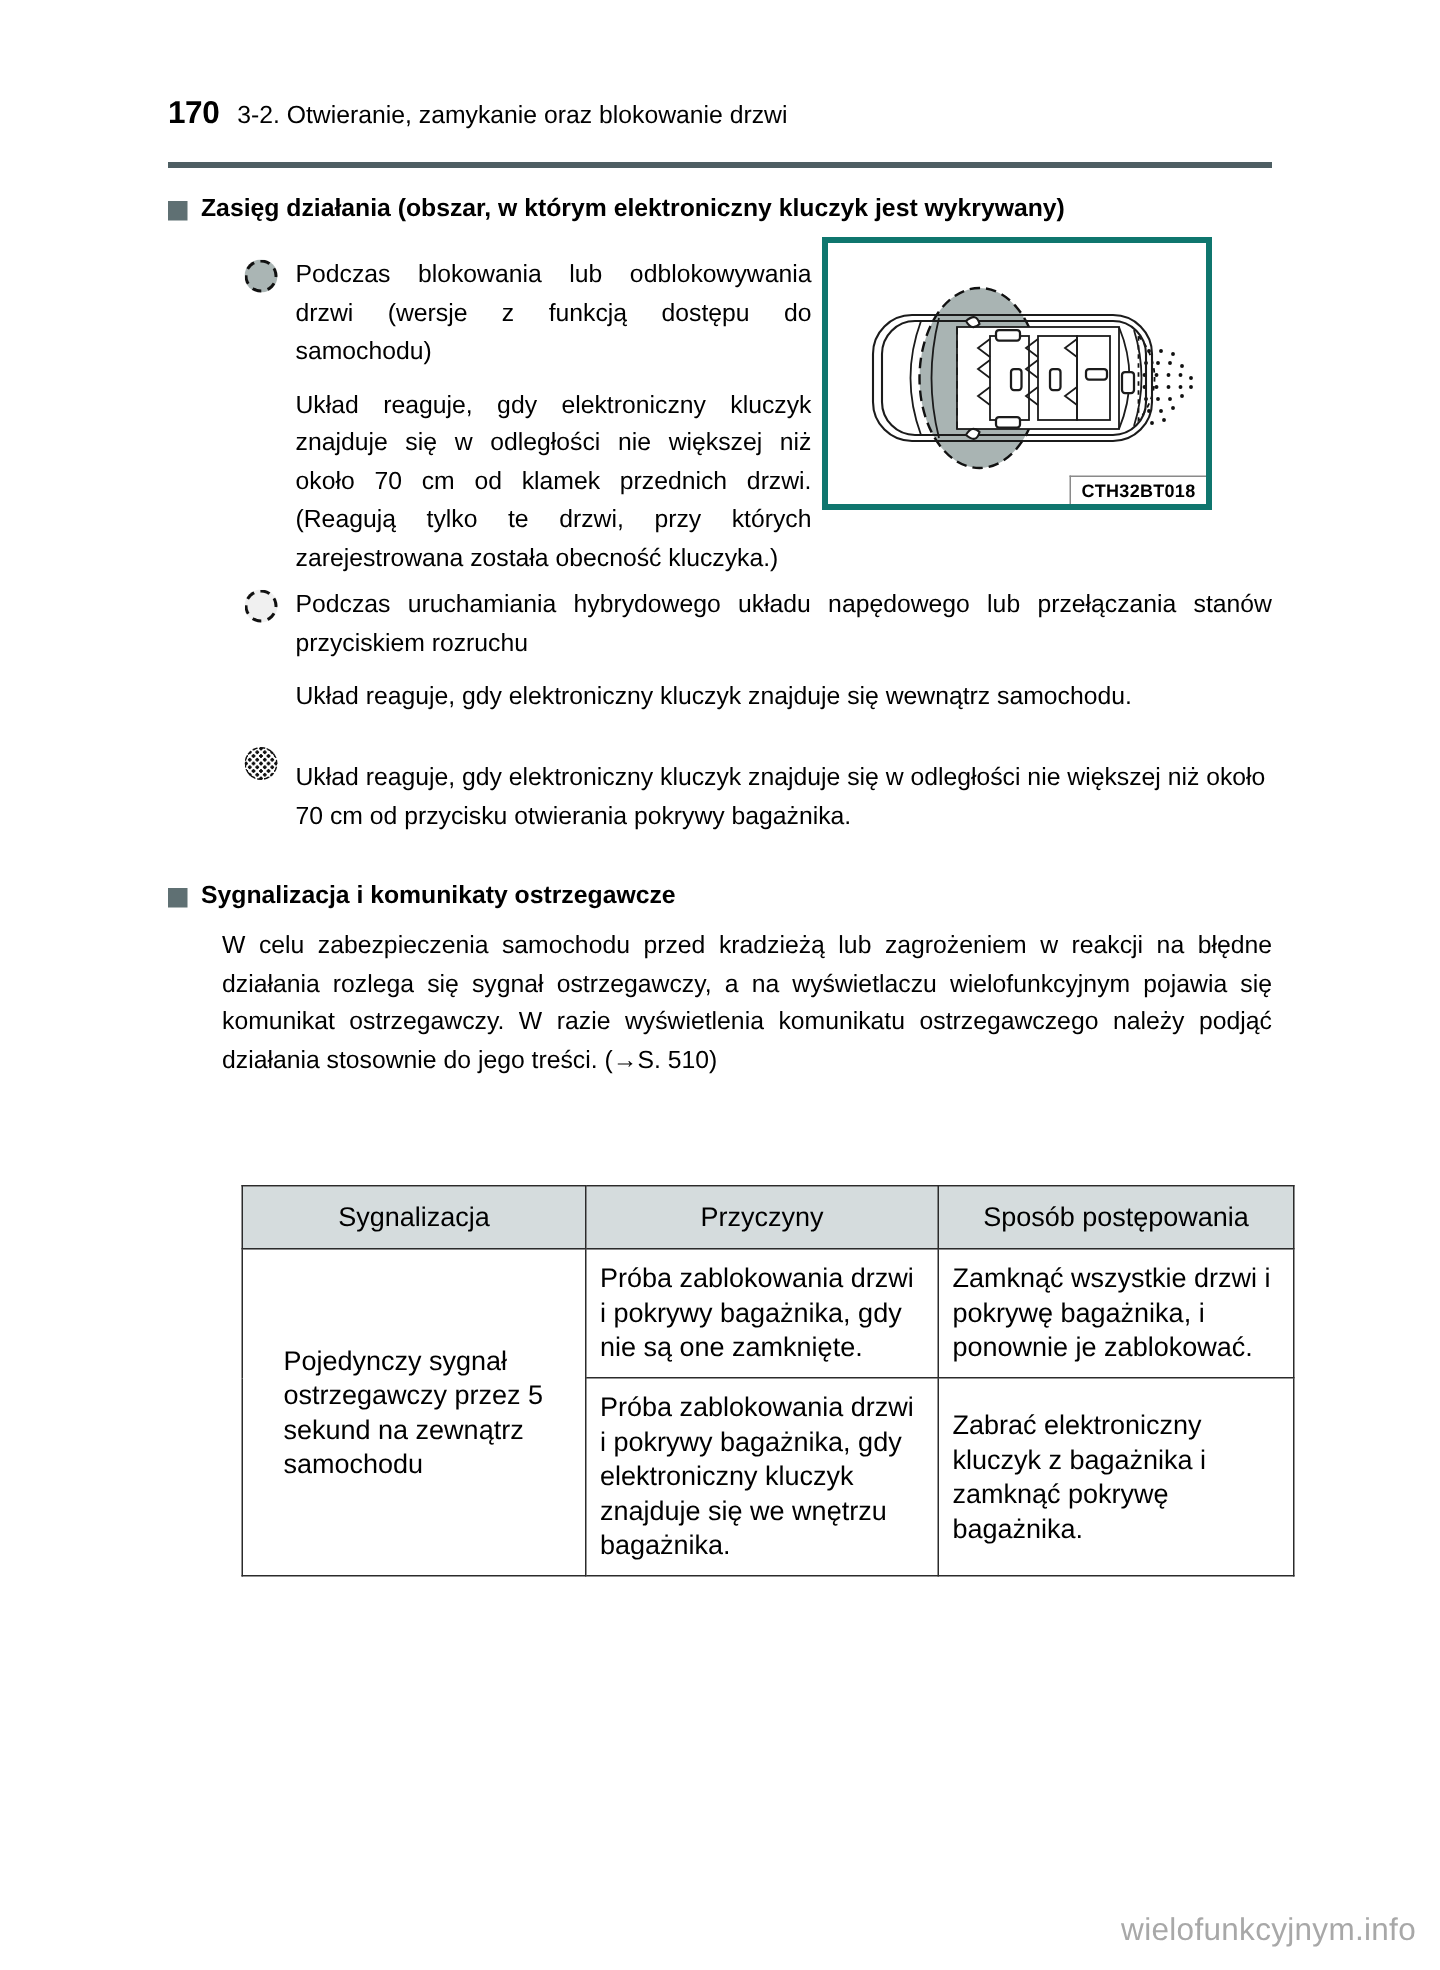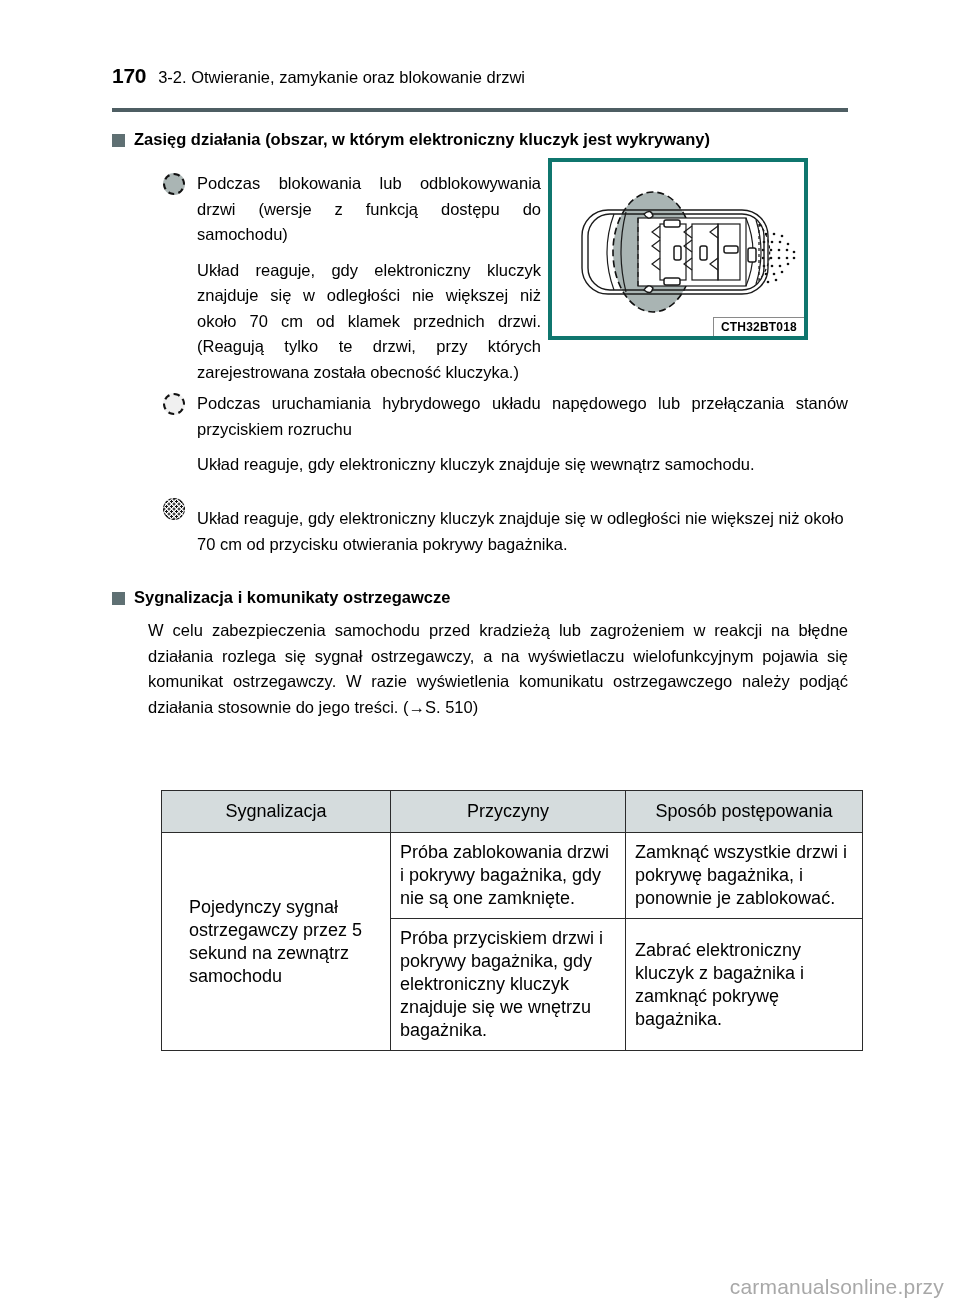--- a/index.html
+++ b/index.html
@@ -318,19 +318,19 @@
       <th style="width:224px;">Sposób postępowania</th>
     </tr>
   </thead>
   <tbody>
     <tr>
       <td class="sig-cell" rowspan="2">Pojedynczy sygnał ostrzegawczy przez 5 sekund na zewnątrz samochodu</td>
       <td>Próba zablokowania drzwi i pokrywy bagażnika, gdy nie są one zamknięte.</td>
       <td>Zamknąć wszystkie drzwi i pokrywę bagażnika, i ponownie je zablokować.</td>
     </tr>
     <tr>
-      <td>Próba przyciskiem drzwi i pokrywy bagażnika, gdy elektroniczny kluczyk znajduje się we wnętrzu bagażnika.</td>
+      <td>Próba zablokowania drzwi i pokrywy bagażnika, gdy elektroniczny kluczyk znajduje się we wnętrzu bagażnika.</td>
       <td>Zabrać elektroniczny kluczyk z bagażnika i zamknąć pokrywę bagażnika.</td>
     </tr>
   </tbody>
 </table>
 
-<div id="watermark">carmanualsonline.przy</div>
+<div id="watermark">wielofunkcyjnym.info</div>
 
 </body></html>

